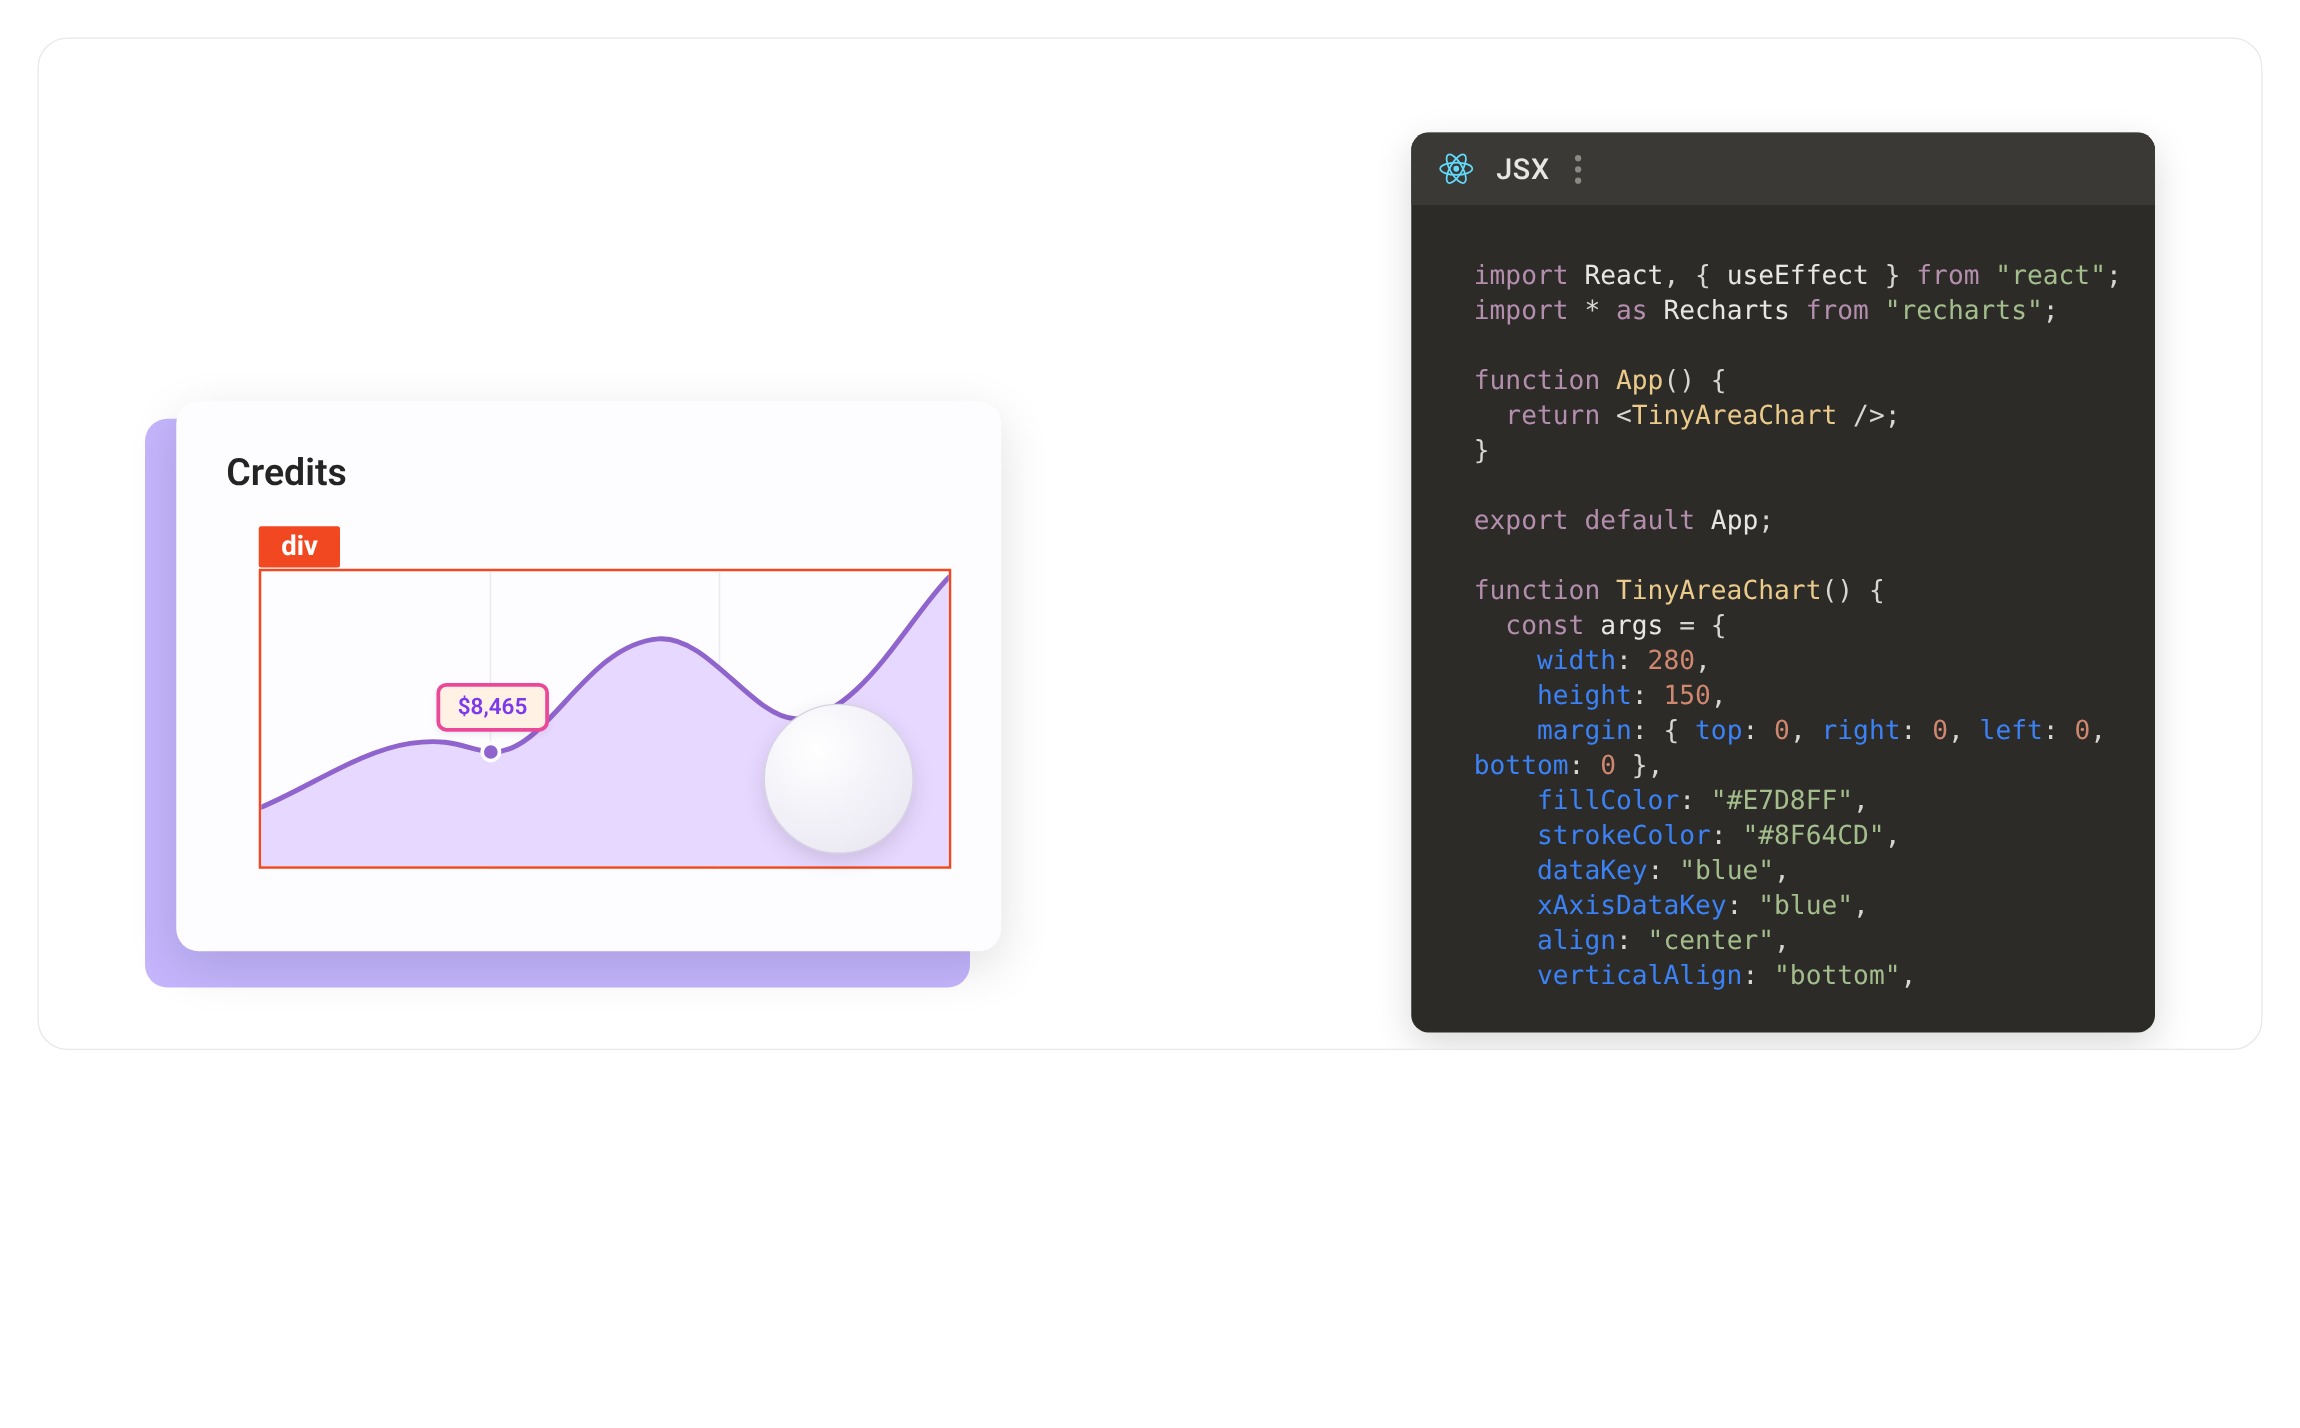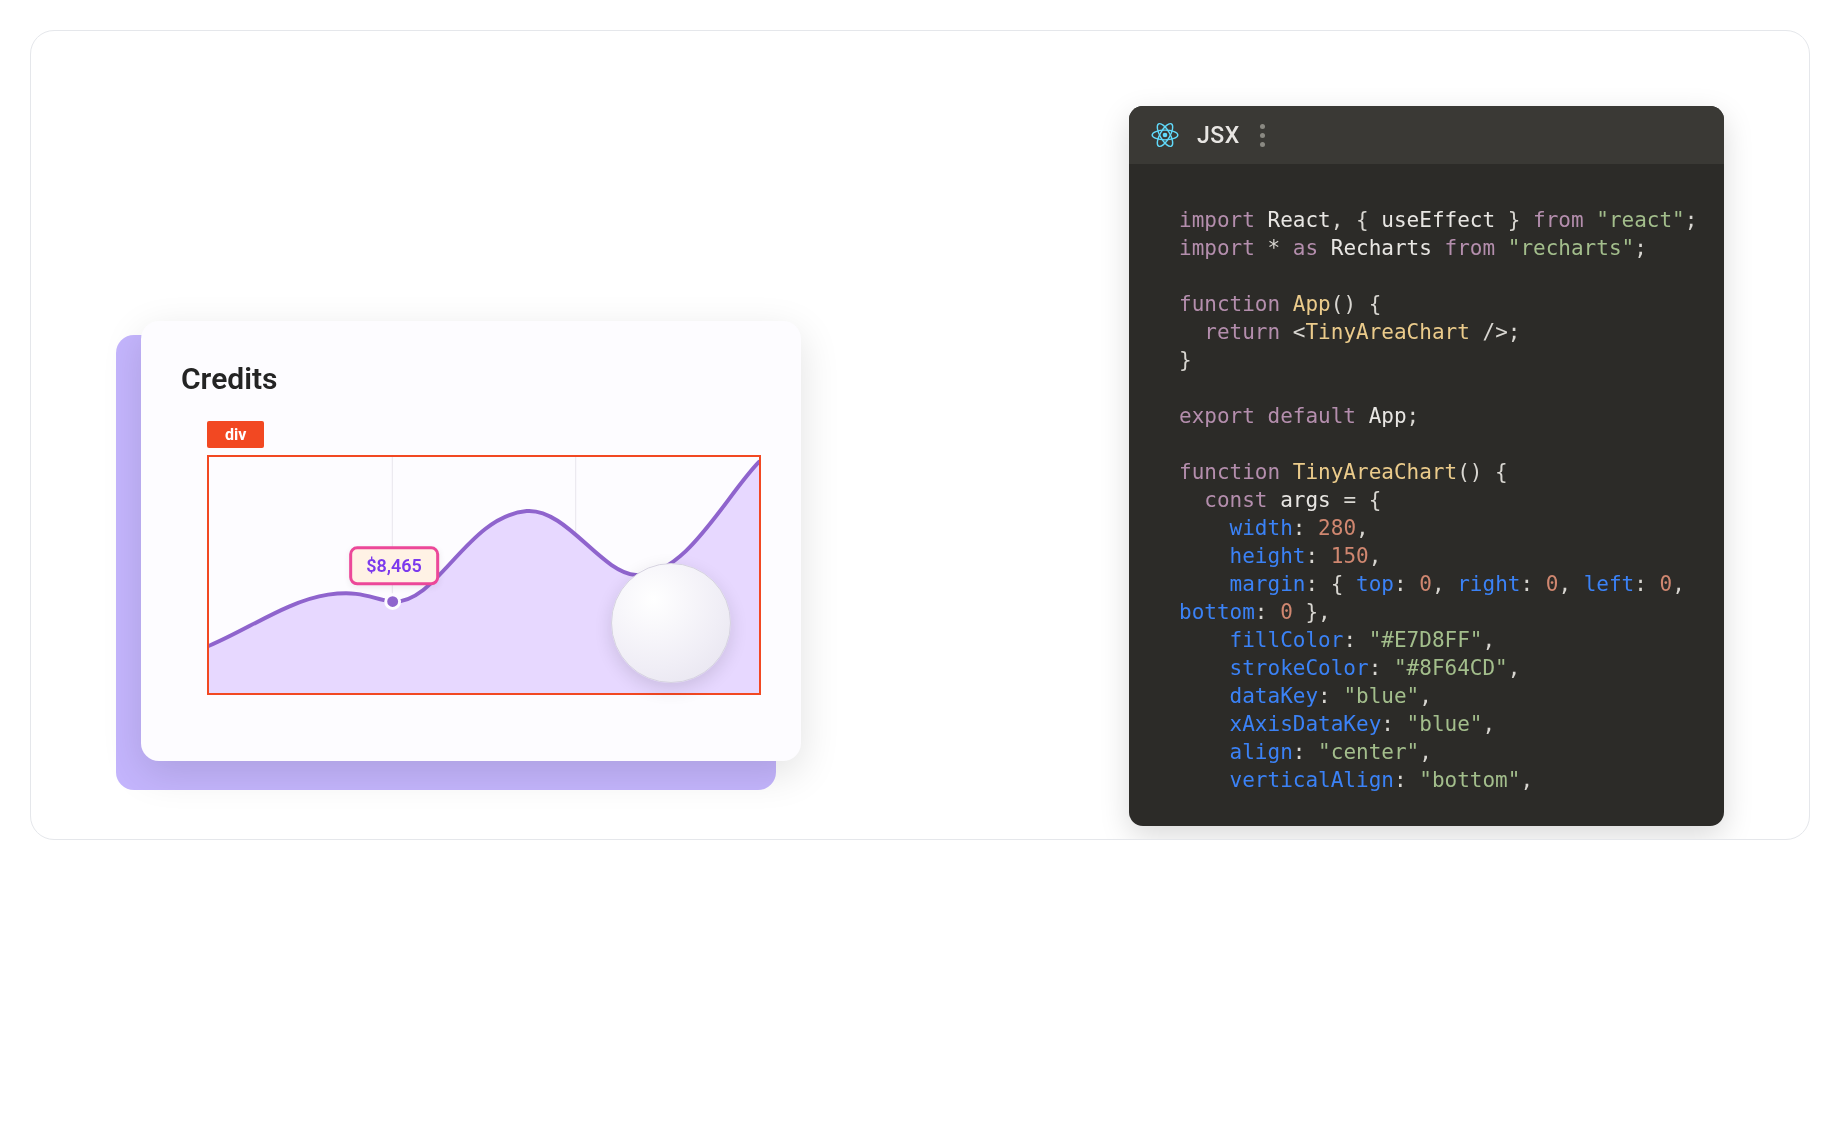--- a/index.html
+++ b/index.html
@@ -104,21 +104,21 @@
     color: #242424;
     margin-bottom: 18px;
   }
   .div-tag {
     position: absolute;
     top: 100px;
     left: 66px;
     background: #f24822;
     color: #fff;
     font-weight: 700;
-    font-size: 16px;
+    font-size: 22px;
     padding: 4px 18px;
     border-radius: 2px;
     z-index: 5;
     text-align: right;
   }
   .chart-box {
     position: absolute;
     top: 134px;
     left: 66px;
     right: 40px;

